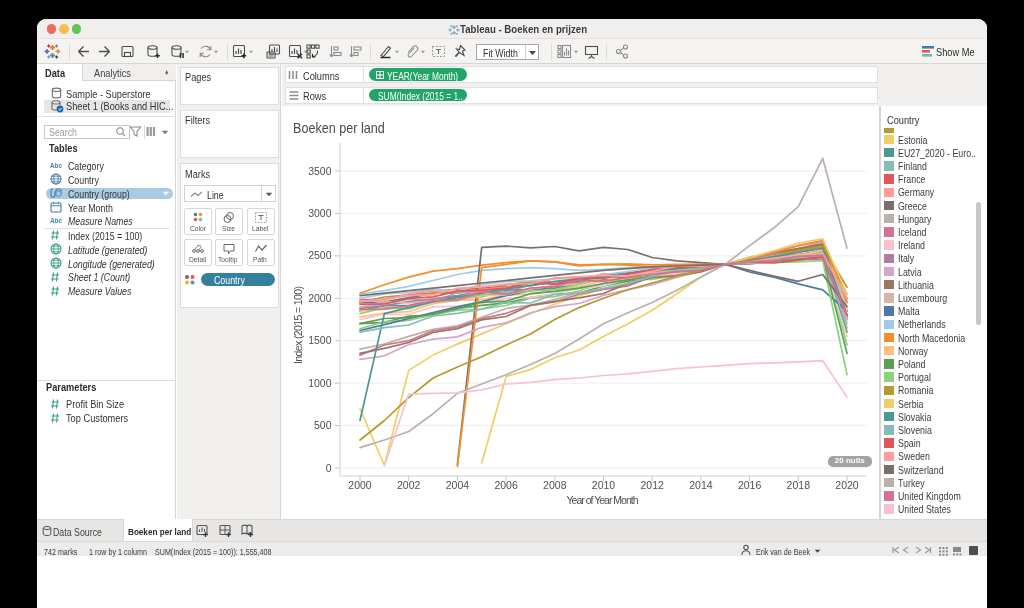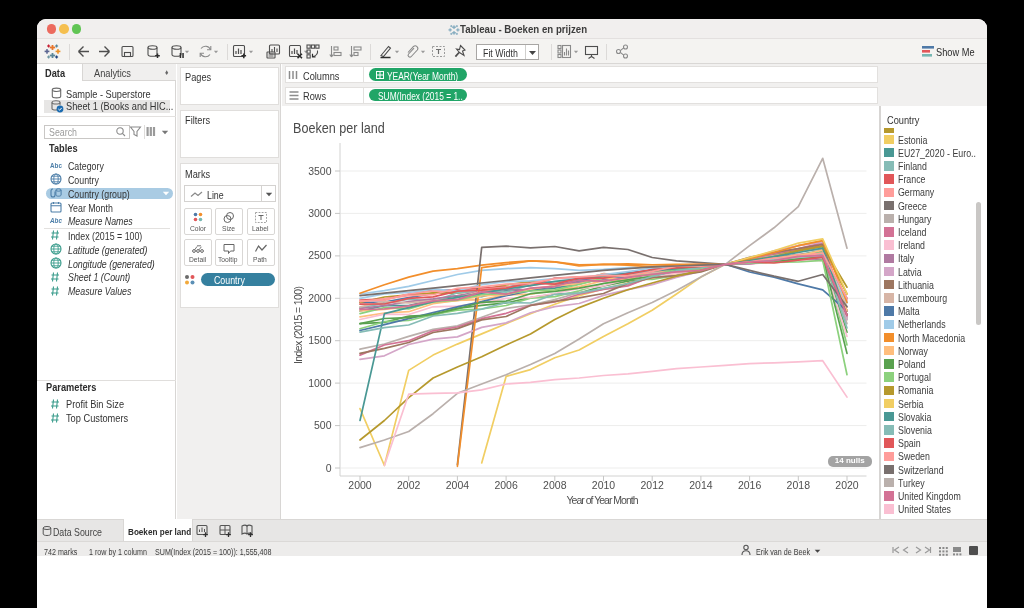--- a/index.html
+++ b/index.html
@@ -456,21 +456,21 @@
 <polyline points="359.5,306.7 383.9,303.9 408.2,300.7 432.6,299.7 456.9,293.3 481.2,291.9 505.6,289.1 530.0,288.4 554.3,283.7 578.6,281.8 603.0,280.3 627.4,280.8 651.7,276.4 676.0,271.1 700.4,271.2 724.8,269.3 749.1,266.8 773.5,263.0 797.8,261.6 822.2,258.0 846.5,303.3" fill="none" stroke="#FF9D9A" stroke-width="1.7" stroke-linejoin="round" stroke-linecap="round"></polyline>
 <polyline points="359.5,300.7 383.9,298.2 408.2,295.6 432.6,293.1 456.9,290.6 481.2,288.0 505.6,285.5 530.0,282.9 554.3,280.4 578.6,277.8 603.0,275.3 627.4,273.6 651.7,271.9 676.0,271.0 700.4,270.2 724.8,269.3 749.1,275.3 773.5,281.2 797.8,286.3 822.2,279.5 846.5,311.8" fill="none" stroke="#79706E" stroke-width="1.7" stroke-linejoin="round" stroke-linecap="round"></polyline>
 <polyline points="359.5,452.6 383.9,445.0 408.2,436.5 432.6,418.7 456.9,398.3 481.2,389.0 505.6,379.7 530.0,369.5 554.3,358.4 578.6,344.0 603.0,328.7 627.4,317.7 651.7,307.5 676.0,295.6 700.4,282.1 724.8,269.3 749.1,250.7 773.5,232.8 797.8,211.6 822.2,163.3 846.5,253.2" fill="none" stroke="#BAB0AC" stroke-width="1.7" stroke-linejoin="round" stroke-linecap="round"></polyline>
 <polyline points="359.5,314.3 383.9,314.0 408.2,310.8 432.6,305.9 456.9,304.6 481.2,296.9 505.6,299.1 530.0,293.1 554.3,291.3 578.6,285.2 603.0,286.3 627.4,282.3 651.7,279.3 676.0,276.8 700.4,275.3 724.8,269.3 749.1,267.0 773.5,265.6 797.8,261.4 822.2,260.6 846.5,320.3" fill="none" stroke="#D37295" stroke-width="1.7" stroke-linejoin="round" stroke-linecap="round"></polyline>
 <polyline points="383.9,470.5 408.2,399.2 432.6,398.3 456.9,397.9 481.2,394.9 505.6,389.0 530.0,387.3 554.3,384.7 578.6,383.0 603.0,380.5 627.4,378.8 651.7,376.3 676.0,373.7 700.4,372.0 724.8,370.3 749.1,368.6 773.5,367.8 797.8,366.9 822.2,365.7 846.5,402.1" fill="none" stroke="#FABFD2" stroke-width="1.7" stroke-linejoin="round" stroke-linecap="round"></polyline>
       </svg>
 <svg class="abs" style="left:245px;top:87px" width="597" height="413" viewBox="281.5 111 597 413">
         <text x="301.5" y="330" transform="rotate(-90 301.5 330)" text-anchor="middle" textLength="78" font-size="10.5" fill="#4f4f4f" font-family="Liberation Sans, sans-serif">Index (2015 = 100)</text>
         <text x="602" y="508.5" text-anchor="middle" textLength="72" font-size="10.5" fill="#4f4f4f" font-family="Liberation Sans, sans-serif">Year of Year Month</text>
       </svg>
-<div class="abs" style="left:791px;top:437px;width:44.5px;height:10.5px;background:#a3a3a3;border-radius:5px;color:#fff;font-size:8px;font-weight:bold;text-align:center;line-height:10.5px">14 nulls</div>
+<div class="abs" style="left:791px;top:437px;width:44.5px;height:10.5px;background:#a3a3a3;border-radius:5px;color:#fff;font-size:8px;font-weight:bold;text-align:center;line-height:10.5px">20 nulls</div>
   <div class="abs" style="left:842.5px;top:87px;width:1.5px;height:413px;background:#d7d5d3"></div>
 <div class="abs" style="left:844px;top:87px;width:106.5px;height:413px;background:#fff"></div>
 <span class="abs tx" style="left:850.5px;top:95px;font-size:11px;color:#333">Country</span>
 <div class="abs" style="left:847.5px;top:109px;width:9.5px;height:4.5px;background:#B6992D"></div>
 <div class="abs" style="left:847.5px;top:115.7px;width:9.5px;height:9.5px;background:#F1CE63"></div>
 <span class="abs tx" style="left:861px;top:114.6px;font-size:10.5px;color:#3c3c3c">Estonia</span>
 <div class="abs" style="left:847.5px;top:128.9px;width:9.5px;height:9.5px;background:#499894"></div>
 <span class="abs tx" style="left:861px;top:127.8px;font-size:10.5px;color:#3c3c3c">EU27_2020 - Euro..</span>
 <div class="abs" style="left:847.5px;top:142.1px;width:9.5px;height:9.5px;background:#86BCB6"></div>
 <span class="abs tx" style="left:861px;top:141.0px;font-size:10.5px;color:#3c3c3c">Finland</span>

